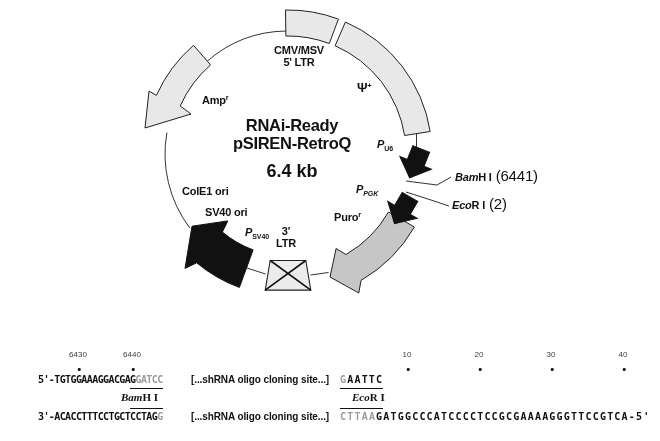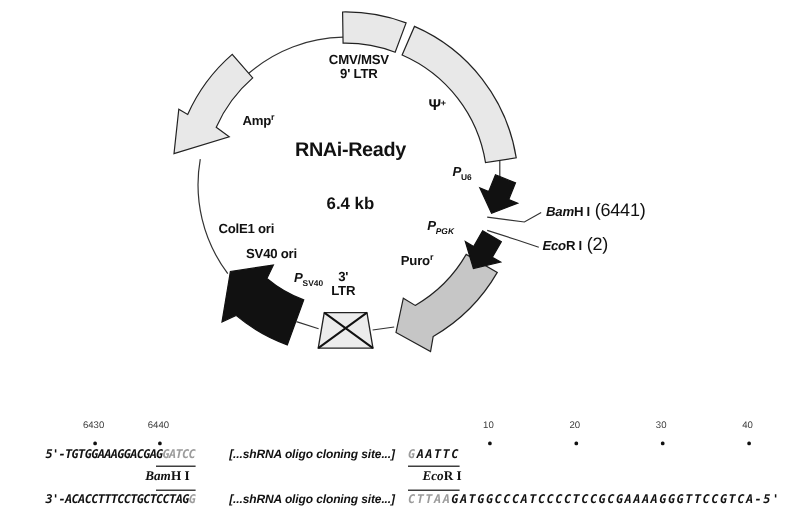--- a/index.html
+++ b/index.html
@@ -9,26 +9,26 @@
   .map-label{position:absolute;font-weight:bold;font-size:11px;letter-spacing:-0.2px;
              white-space:nowrap;line-height:12px;color:#111;}
   .centered{transform:translateX(-50%);text-align:center;}
   .sup{font-size:7.5px;vertical-align:4px;letter-spacing:0;}
   .sub{font-size:7px;vertical-align:-3px;letter-spacing:0;}
   .ital{font-style:italic;}
   .plain{font-weight:normal;font-size:15px;}
   .title{position:absolute;left:292px;transform:translateX(-50%);text-align:center;
          font-weight:bold;font-size:16.5px;line-height:18px;letter-spacing:-0.3px;white-space:nowrap;}
   .size-label{position:absolute;left:292px;transform:translateX(-50%);
-         font-weight:bold;font-size:14px;white-space:nowrap;}
+         font-weight:bold;font-size:18px;white-space:nowrap;}
   
   .ruler-num{position:absolute;transform:translateX(-50%);font-size:8px;color:#3a3a3a;}
   .dot{position:absolute;width:2.5px;height:2.5px;border-radius:50%;background:#111;
        transform:translateX(-50%);}
-  .strand{position:absolute;left:0;top:0;width:520px;height:13px;font-style:italic;}
+  .strand{position:absolute;left:0;top:0;width:520px;height:13px;}
   .seg{position:absolute;top:0;font-family:"DejaVu Sans Mono",monospace;font-weight:bold;
        font-size:10px;letter-spacing:-0.6px;color:#111;white-space:pre;}
   .seg.wide{letter-spacing:1.2px;}
   .seg.mid{font-family:"Liberation Sans",sans-serif;font-size:10px;letter-spacing:-0.1px;margin-left:27px;}
   .gray{color:#9c9c9c;}
   .rule{position:absolute;height:1.2px;background:#111;}
   .enzyme{position:absolute;font-size:11px;font-weight:bold;white-space:nowrap;font-family:Liberation Serif, serif;}
 </style>
 </head>
 <body>
@@ -63,29 +63,30 @@
     <path d="M -9 -14 L 9 -14 L 9 1 L 17 1 L 0 17 L -17 1 L -9 1 Z" transform="translate(416,162) rotate(22)" fill="#111" stroke="#111"></path>
 
     <path d="M -9 -14 L 9 -14 L 9 1 L 17 1 L 0 17 L -17 1 L -9 1 Z" transform="translate(403,209) rotate(30)" fill="#111" stroke="#111"></path>
 
     <path d="M 406 181 L 437 185 L 451 177" fill="none" stroke="#333" stroke-width="1"></path>
     <path d="M 406 192 L 431 200 L 449 206" fill="none" stroke="#333" stroke-width="1"></path>
   </svg>
 
   <div class="map-label centered" style="left:299px;top:44px;">
     <div>CMV/MSV</div>
-    <div>9' LTR</div>
+    <div>5' LTR</div>
   </div>
 
   <div class="map-label" style="left:357px;top:80px;font-size:13px;"><span>Ψ</span><span class="sup">+</span></div>
 
   <div class="map-label" style="left:202px;top:92px;"><span>Amp</span><span class="sup">r</span></div>
 
   <div class="title" style="top:116px;">
     <div>RNAi-Ready</div>
+    <div>pSIREN-RetroQ</div>
   </div>
   <div class="size-label" style="top:161px;">6.4 kb</div>
 
   <div class="map-label" style="left:377px;top:138px;"><span class="ital">P</span><span class="sub">U6</span></div>
 
   <div class="map-label" style="left:455px;top:170px;"><span class="ital">Bam</span><span>H I</span><span class="plain"> (6441)</span></div>
 
   <div class="map-label" style="left:356px;top:183px;"><span class="ital">P</span><span class="sub ital">PGK</span></div>
 
   <div class="map-label" style="left:452px;top:198px;"><span class="ital">Eco</span><span>R I</span><span class="plain"> (2)</span></div>

